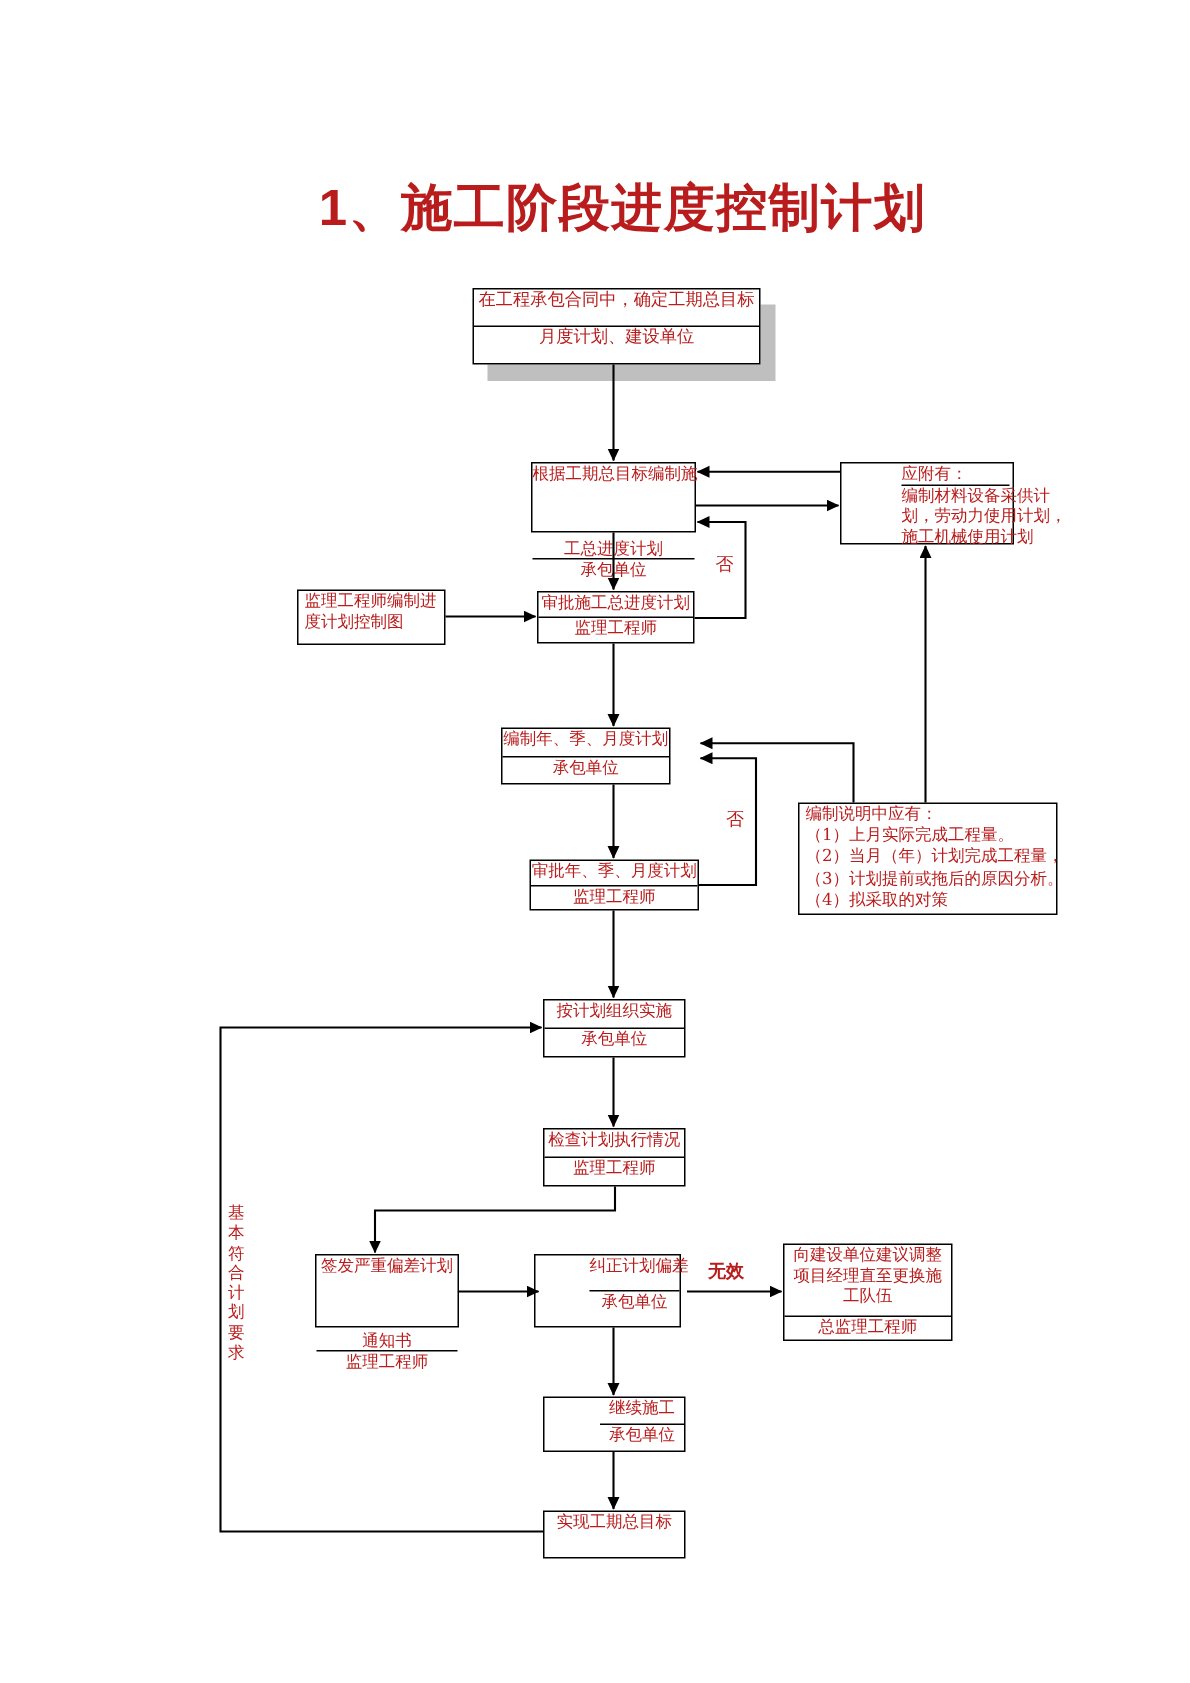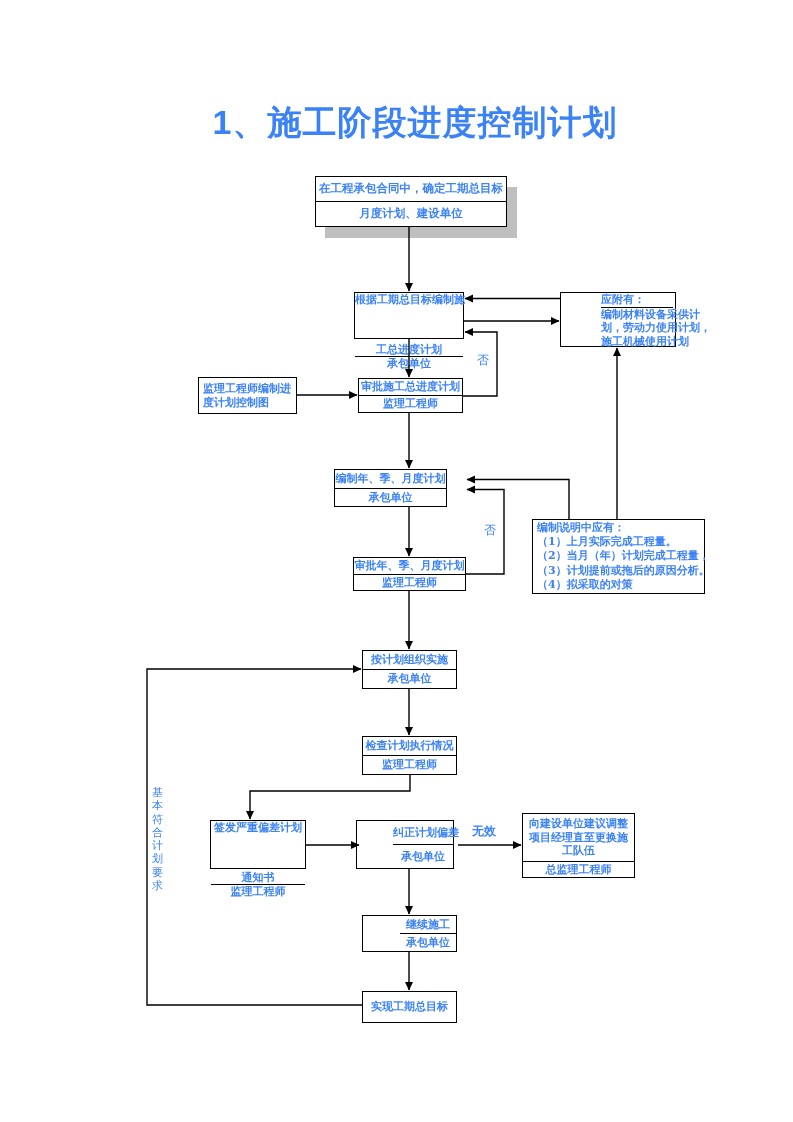--- a/index.html
+++ b/index.html
@@ -1,24 +1,24 @@
 <!DOCTYPE html>
 <html><head>
 <meta charset="utf-8">
 <style>
   html,body{margin:0;padding:0;background:#fff;}
   #page{position:relative;width:793px;height:1046px;background:#fff;overflow:hidden;
-        font-family:"DejaVu Serif","Liberation Serif",serif;color:#3b82f6;}
+        font-family:"DejaVu Serif","Liberation Serif",serif;color:#b91c1c;margin-top:16px;}
   #title{position:absolute;left:115px;top:100px;width:600px;text-align:center;
          font-family:"Liberation Sans","DejaVu Sans",sans-serif;
          font-size:34px;font-weight:bold;letter-spacing:1px;}
   .box{position:absolute;background:#fff;border:1.6px solid #000;box-sizing:border-box;
        display:flex;flex-direction:column;font-size:11px;line-height:13.5px;
        text-align:center;z-index:1;}
-  .sec{display:flex;flex-direction:column;justify-content:center;font-weight:bold;}
+  .sec{display:flex;flex-direction:column;}
   .f1{flex:1;} .f2{flex:2;gap:36px;} .f3{flex:3;}
   .bot{border-top:1.6px solid #000;}
   .la{text-align:left;padding-left:4px;padding-right:2px;}
   .la .sec{align-items:flex-start;}
   .ln{white-space:nowrap;}
   #shadow1{position:absolute;left:325px;top:187px;width:192px;height:51px;background:#bfbfbf;z-index:0;}
   #wires{position:absolute;left:0;top:0;z-index:2;pointer-events:none;}
   #wires polyline{fill:none;stroke:#000;stroke-width:1.4;}
   .elabel{position:absolute;font-size:12px;line-height:13px;background:#fff;z-index:3;}
   #conform-note{position:absolute;left:151px;top:786px;width:13px;font-size:11px;

